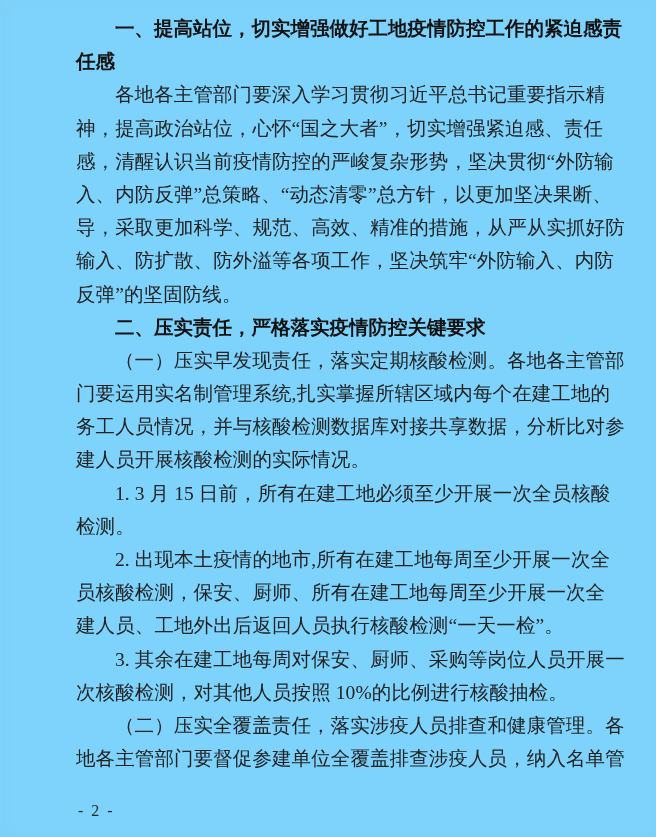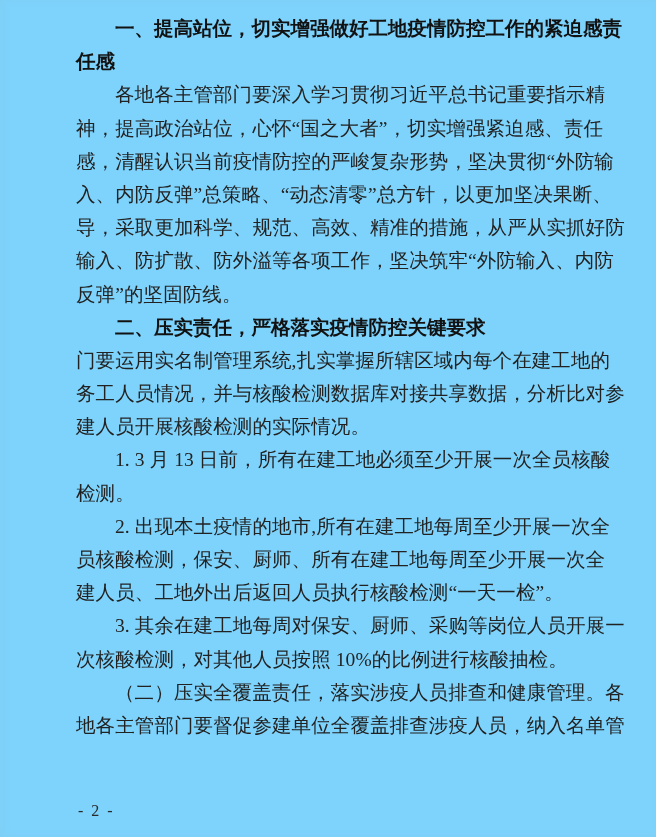--- a/index.html
+++ b/index.html
@@ -57,24 +57,25 @@
       <div class="doc-line heading indent">一、提高站位，切实增强做好工地疫情防控工作的紧迫感责</div>
       <div class="doc-line heading">任感</div>
       <div class="doc-line body indent">各地各主管部门要深入学习贯彻习近平总书记重要指示精</div>
       <div class="doc-line body">神，提高政治站位，心怀“国之大者”，切实增强紧迫感、责任</div>
       <div class="doc-line body">感，清醒认识当前疫情防控的严峻复杂形势，坚决贯彻“外防输</div>
       <div class="doc-line body">入、内防反弹”总策略、“动态清零”总方针，以更加坚决果断、</div>
       <div class="doc-line body">导，采取更加科学、规范、高效、精准的措施，从严从实抓好防</div>
       <div class="doc-line body">输入、防扩散、防外溢等各项工作，坚决筑牢“外防输入、内防</div>
       <div class="doc-line body">反弹”的坚固防线。</div>
       <div class="doc-line heading indent">二、压实责任，严格落实疫情防控关键要求</div>
+      <div class="doc-line body indent">（一）压实早发现责任，落实定期核酸检测。各地各主管部</div>
       <div class="doc-line body">门要运用实名制管理系统,扎实掌握所辖区域内每个在建工地的</div>
       <div class="doc-line body">务工人员情况，并与核酸检测数据库对接共享数据，分析比对参</div>
       <div class="doc-line body">建人员开展核酸检测的实际情况。</div>
-      <div class="doc-line body indent">1. 3 月 13 日前，所有在建工地必须至少开展一次全员核酸</div>
+      <div class="doc-line body indent">1. 3 月 15 日前，所有在建工地必须至少开展一次全员核酸</div>
       <div class="doc-line body">检测。</div>
       <div class="doc-line body indent">2. 出现本土疫情的地市,所有在建工地每周至少开展一次全</div>
       <div class="doc-line body">员核酸检测，保安、厨师、所有在建工地每周至少开展一次全</div>
       <div class="doc-line body">建人员、工地外出后返回人员执行核酸检测“一天一检”。</div>
       <div class="doc-line body indent">3. 其余在建工地每周对保安、厨师、采购等岗位人员开展一</div>
       <div class="doc-line body">次核酸检测，对其他人员按照 10%的比例进行核酸抽检。</div>
       <div class="doc-line body indent">（二）压实全覆盖责任，落实涉疫人员排查和健康管理。各</div>
       <div class="doc-line body">地各主管部门要督促参建单位全覆盖排查涉疫人员，纳入名单管</div>
     </div>
   <div class="page-number">- 2 -</div>

